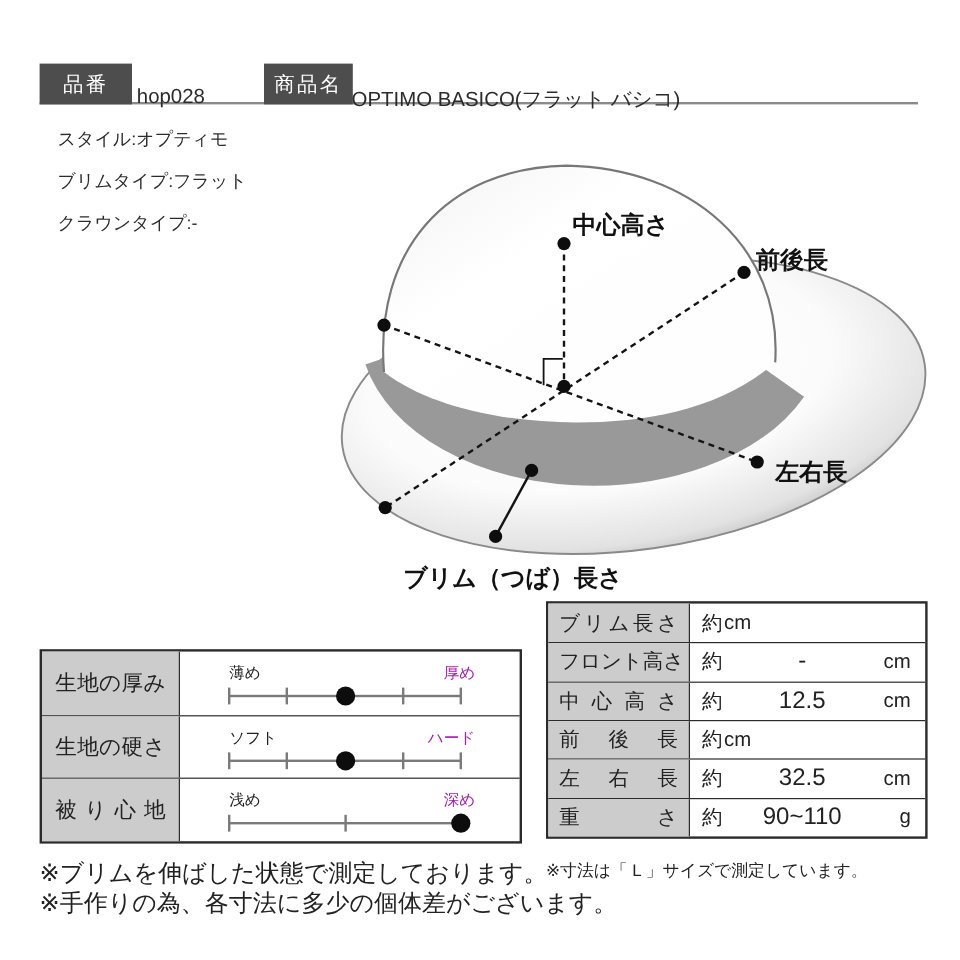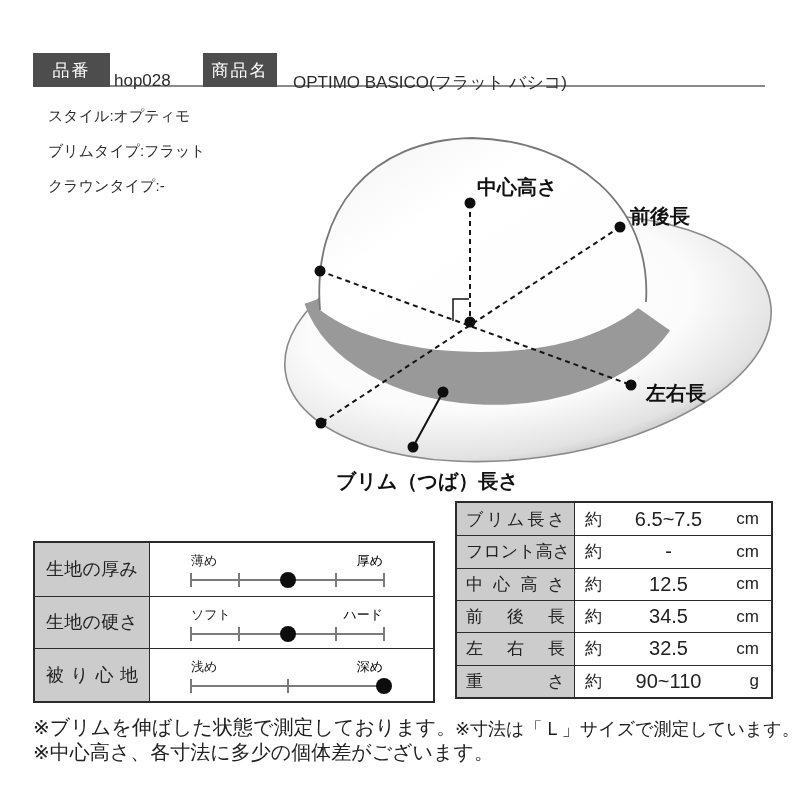--- a/index.html
+++ b/index.html
@@ -4,21 +4,21 @@
 <style>
   html,body{margin:0;padding:0;background:#fff;}
   .page{position:relative;width:800px;height:784px;background:#ffffff;overflow:hidden;
         font-family:"Liberation Sans","DejaVu Sans",sans-serif;color:#2b2b2b;}
 
   
   .hdr-underline{position:absolute;left:33px;top:85px;width:732px;height:2px;background:#8a8a8a;}
   .tag{position:absolute;top:53px;height:34px;background:#4d4d4d;color:#ffffff;
        display:flex;align-items:center;justify-content:center;font-size:17px;letter-spacing:2px;}
   .tag-itemno{left:33px;width:77px;}
-  .tag-product{left:203px;width:74px;}
+  .tag-product{left:220px;width:74px;}
   .hdr-val{position:absolute;top:71px;font-size:17px;color:#2b2b2b;}
   .val-itemno{left:114px;}
   .val-product{left:293px;}
 
   
   .spec{position:absolute;left:48px;font-size:15px;color:#2b2b2b;}
   .spec-1{top:107px;} .spec-2{top:142px;} .spec-3{top:177px;}
 
   
   .hat-svg{position:absolute;left:270px;top:130px;width:520px;height:380px;}
@@ -28,42 +28,42 @@
 
   
   .rating-table{position:absolute;left:33px;top:541px;width:402px;height:162px;
                 border:2px solid #2b2b2b;box-sizing:border-box;display:grid;grid-template-rows:repeat(3,1fr);}
   .rt-row{display:flex;box-sizing:border-box;}
   .rt-row + .rt-row{border-top:1px solid #2b2b2b;}
   .rating-label{width:115px;flex:0 0 115px;background:#cccccc;border-right:1px solid #2b2b2b;
                 display:flex;align-items:center;padding:0 11px;font-size:18px;color:#222;box-sizing:border-box;}
   .slider-cell{flex:1;position:relative;}
   .smin{position:absolute;left:41px;top:9px;font-size:13px;color:#222;}
-  .smax{position:absolute;right:50px;top:9px;font-size:13px;color:#000000;}
+  .smax{position:absolute;right:37px;top:9px;font-size:13px;color:#a21caf;}
   .slider{position:absolute;left:41px;top:36px;width:193px;height:2px;background:#7a7a7a;}
   .tick{position:absolute;top:-6px;width:2px;height:14px;background:#7a7a7a;transform:translateX(-50%);}
   .dot{position:absolute;top:-7px;width:16px;height:16px;border-radius:50%;background:#0d0d0d;transform:translateX(-50%);}
 
   
   .size-table{position:absolute;left:455px;top:501px;width:318px;height:198px;
               border:2px solid #2b2b2b;box-sizing:border-box;display:grid;grid-template-rows:repeat(6,1fr);}
   .st-row{display:flex;box-sizing:border-box;}
   .st-row + .st-row{border-top:1px solid #2b2b2b;}
   .size-label{width:118px;flex:0 0 118px;background:#cccccc;border-right:1px solid #2b2b2b;
               display:flex;align-items:center;padding:0 9px;font-size:17px;color:#222;box-sizing:border-box;}
   .size-value{flex:1;display:flex;align-items:center;padding:0 12px 0 10px;box-sizing:border-box;}
   .approx{font-size:17px;color:#222;}
   .num{flex:1;text-align:center;font-size:20px;color:#222;}
   .unit{font-size:17px;color:#222;min-width:24px;text-align:right;}
 
   
   .note{position:absolute;font-size:20px;color:#222;}
   .note-l1{left:33px;top:714px;}
   .note-l2{left:33px;top:739px;}
-  .note-r{left:455px;top:717px;font-size:18px;}
+  .note-r{left:455px;top:717px;font-size:14px;}
 
   .svg-label{font-weight:bold;fill:#111;font-family:"Liberation Sans","DejaVu Sans",sans-serif;}
 </style>
 </head>
 <body>
 
 <div class="page">
 
   <div class="hdr-underline"></div>
   <div class="tag tag-itemno">品番</div>
@@ -196,21 +196,20 @@
           <span class="jlabel">
             <span>ブ</span>
             <span>リ</span>
             <span>ム</span>
             <span>長</span>
             <span>さ</span>
           </span>
         </div>
       <div class="size-value">
         <span class="approx">約</span>
-        <span class="num">6.5~7.5</span>
         <span class="unit">cm</span>
       </div>
     </div>
     <div class="st-row">
       <div class="size-label">
           <span class="jlabel">
             <span>フ</span>
             <span>ロ</span>
             <span>ン</span>
             <span>ト</span>
@@ -242,21 +241,20 @@
     <div class="st-row">
       <div class="size-label">
           <span class="jlabel">
             <span>前</span>
             <span>後</span>
             <span>長</span>
           </span>
         </div>
       <div class="size-value">
         <span class="approx">約</span>
-        <span class="num">34.5</span>
         <span class="unit">cm</span>
       </div>
     </div>
     <div class="st-row">
       <div class="size-label">
           <span class="jlabel">
             <span>左</span>
             <span>右</span>
             <span>長</span>
           </span>
@@ -276,16 +274,16 @@
         </div>
       <div class="size-value">
         <span class="approx">約</span>
         <span class="num">90~110</span>
         <span class="unit">g</span>
       </div>
     </div>
   </div>
 
   <div class="note note-l1">※ブリムを伸ばした状態で測定しております。</div>
-  <div class="note note-l2">※中心高さ、各寸法に多少の個体差がございます。</div>
+  <div class="note note-l2">※手作りの為、各寸法に多少の個体差がございます。</div>
   <div class="note note-r">※寸法は「 L 」サイズで測定しています。</div>
 
 </div>
 
 </body></html>

